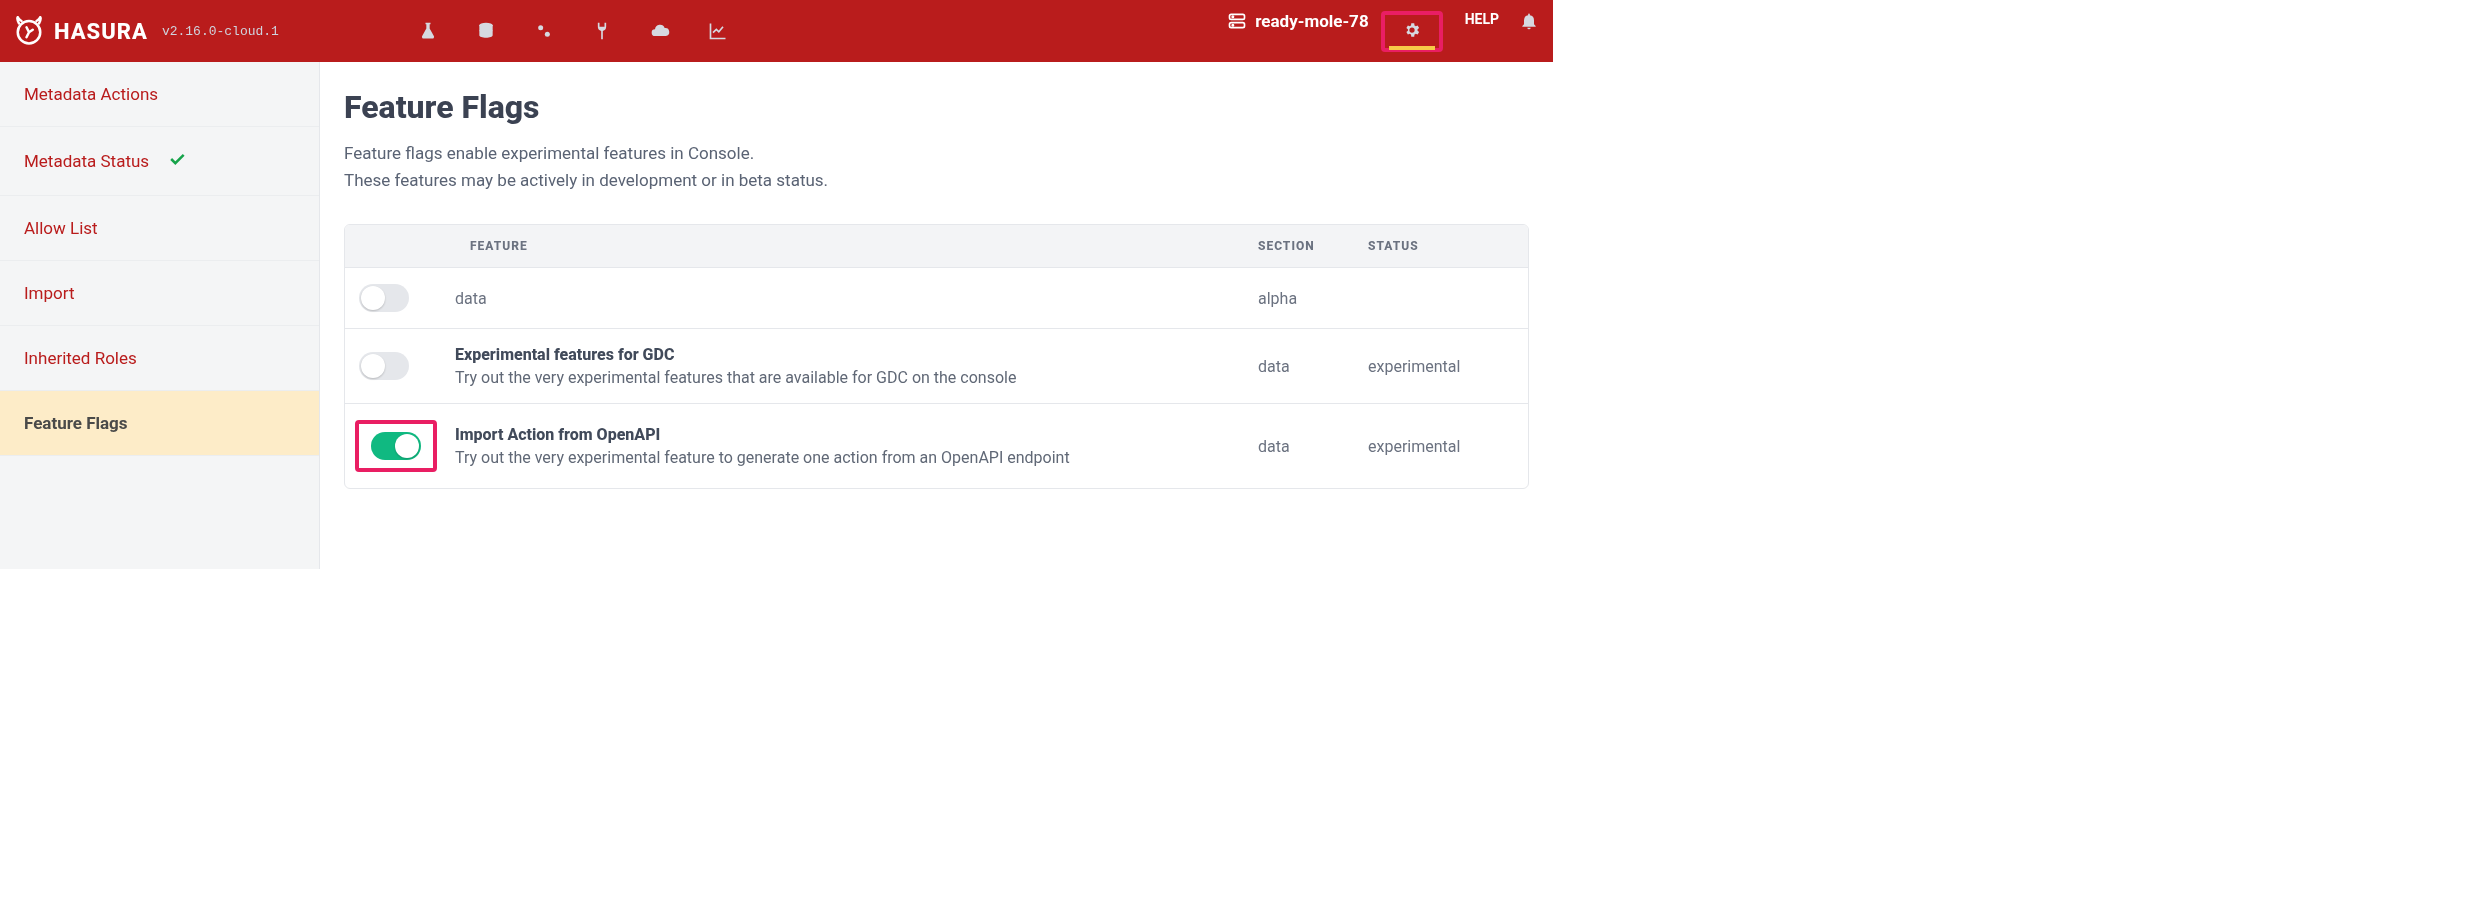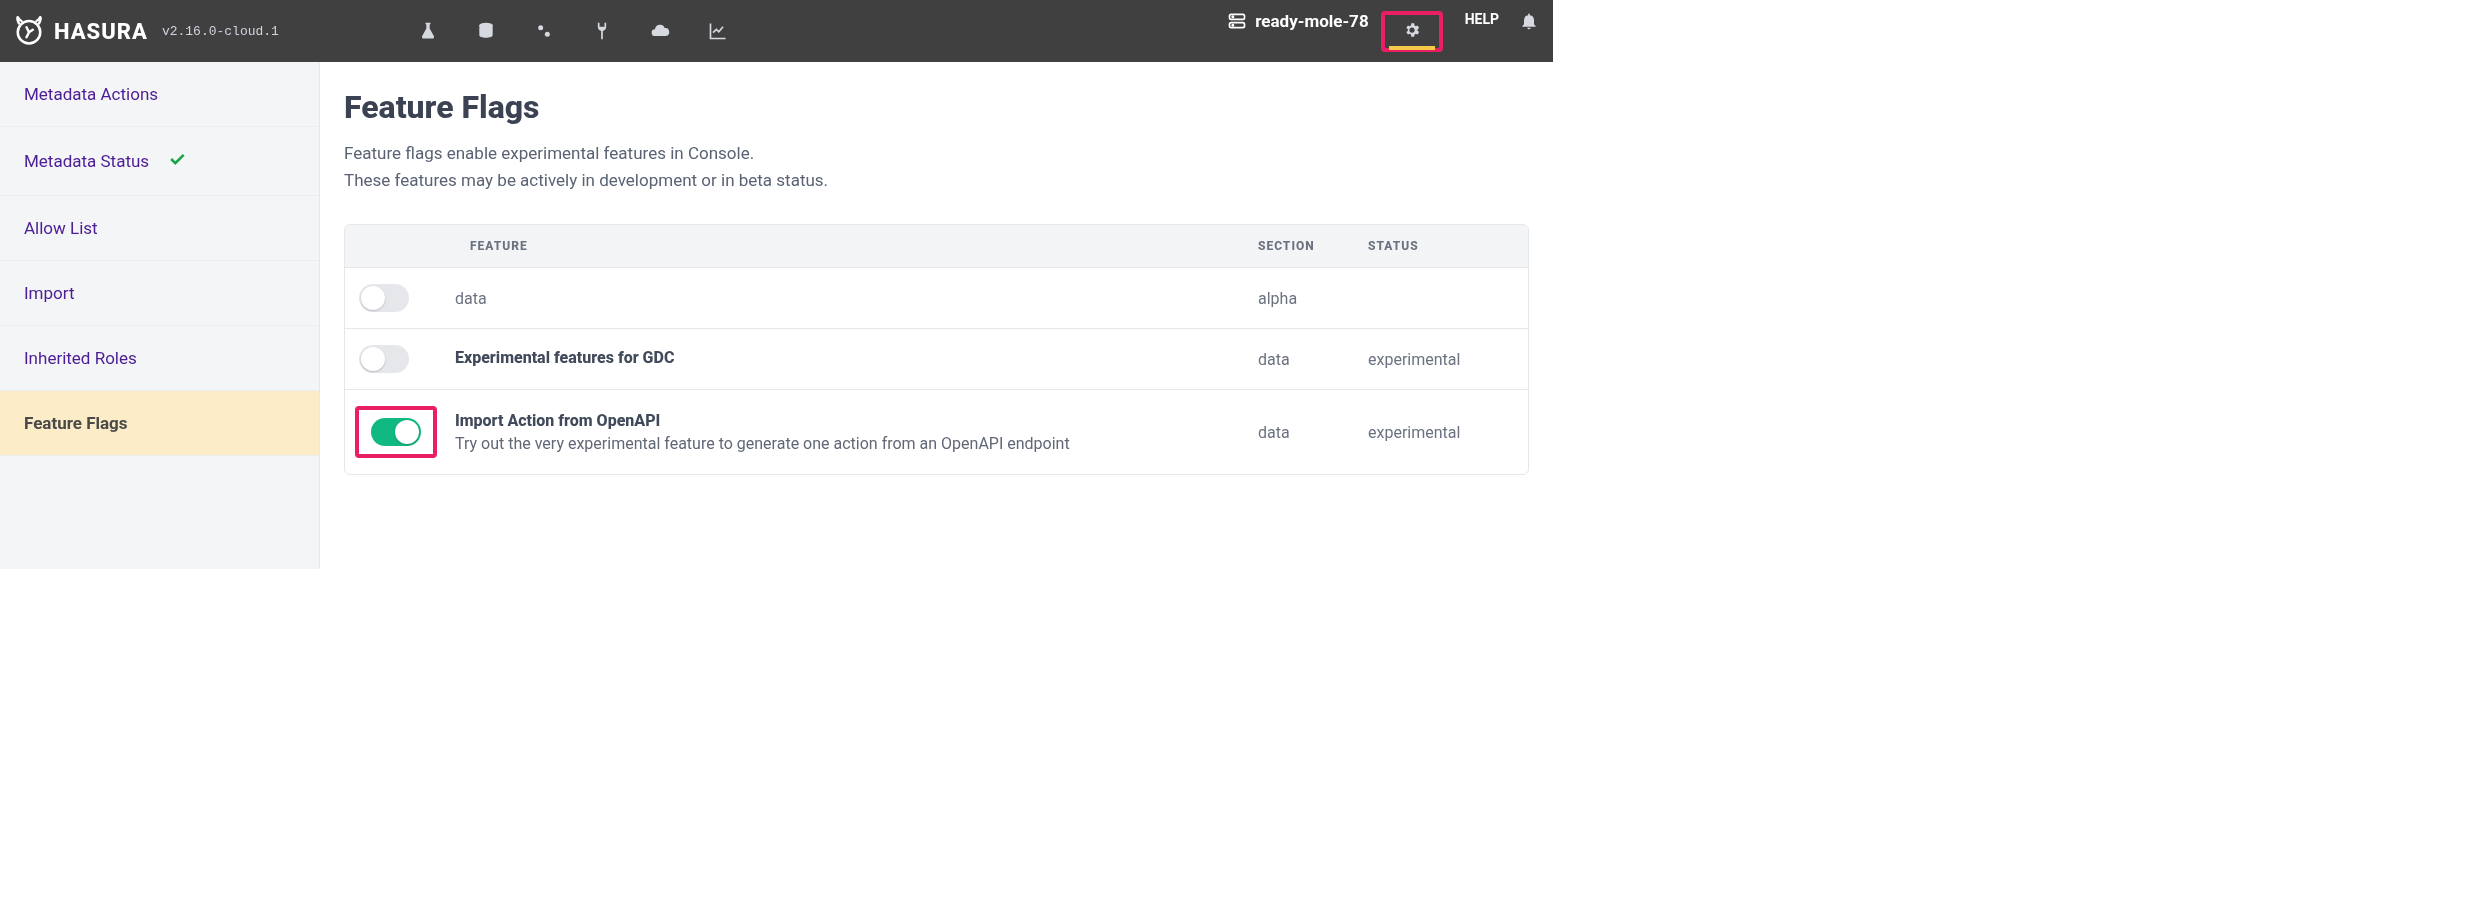--- a/index.html
+++ b/index.html
@@ -8,21 +8,21 @@
     background: #fff;
     color: #4d5668;
     height: 569px;
     width: 1553px;
     overflow: hidden;
   }
 
   
   .topnav {
     height: 62px;
-    background: #404040;
+    background: #b91c1c;
     display: flex;
     align-items: center;
     color: #fff;
     padding: 0 14px 0 14px;
     gap: 21px;
   }
   .brand {
     display: flex;
     align-items: center;
     gap: 10px;
@@ -113,21 +113,21 @@
   .sidebar {
     width: 320px;
     background: #f4f5f6;
     display: flex;
     flex-direction: column;
     border-right: 1px solid #e5e7eb;
   }
   .s-item {
     padding: 22px 24px;
     font-size: 17px;
-    color: #4c1d95;
+    color: #b91c1c;
     cursor: pointer;
     display: flex;
     align-items: center;
     gap: 18px;
     border-bottom: 1px solid #ebedef;
   }
   .s-item.active {
     background: #fdecc8;
     color: #4a4a49;
     font-weight: 700;
@@ -364,20 +364,21 @@
             <div class="cell-text">alpha</div>
           </div>
           <div class="ff-row">
             <div class="toggle-cell">
               <div class="toggle off">
                 <div class="knob"></div>
               </div>
             </div>
             <div class="feature-cell">
               <div class="feature-title">Experimental features for GDC</div>
+              <div class="feature-desc">Try out the very experimental features that are available for GDC on the console</div>
             </div>
             <div class="cell-text">data</div>
             <div class="cell-text">experimental</div>
           </div>
           <div class="ff-row">
             <div class="toggle-cell"><div class="toggle-highlight">
                 <div class="toggle on">
                   <div class="knob"></div>
                 </div>
               </div></div>

